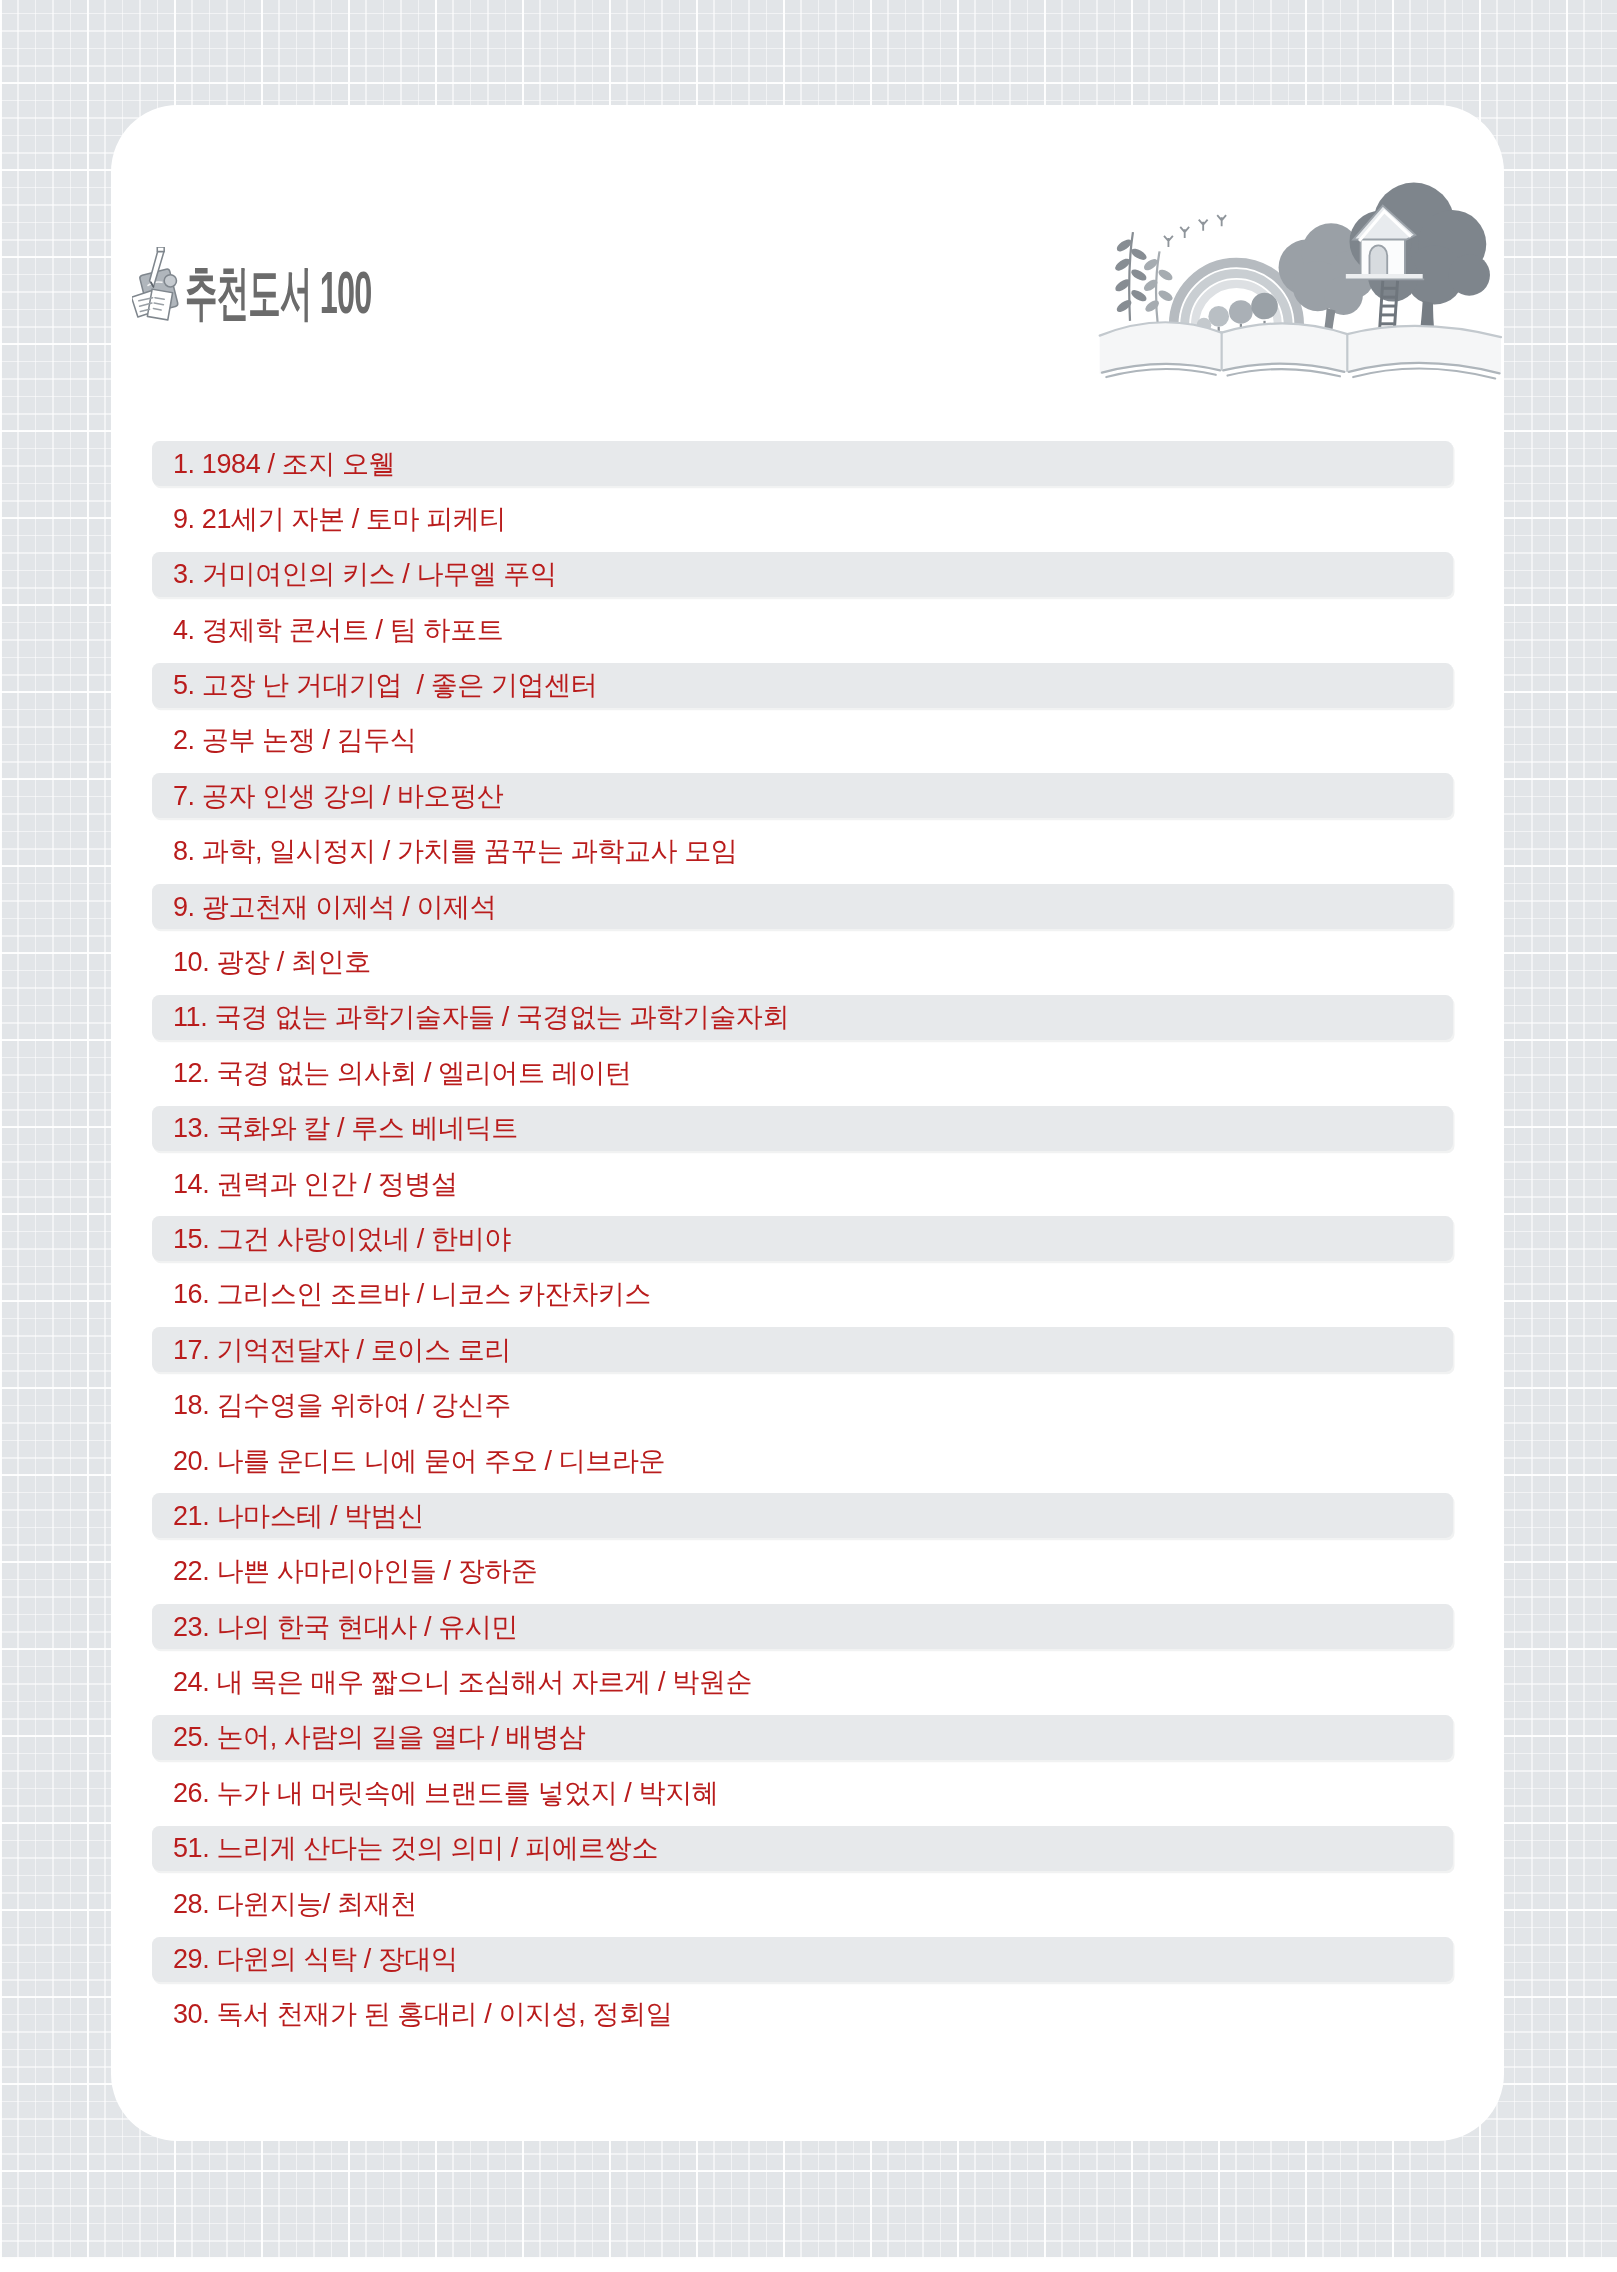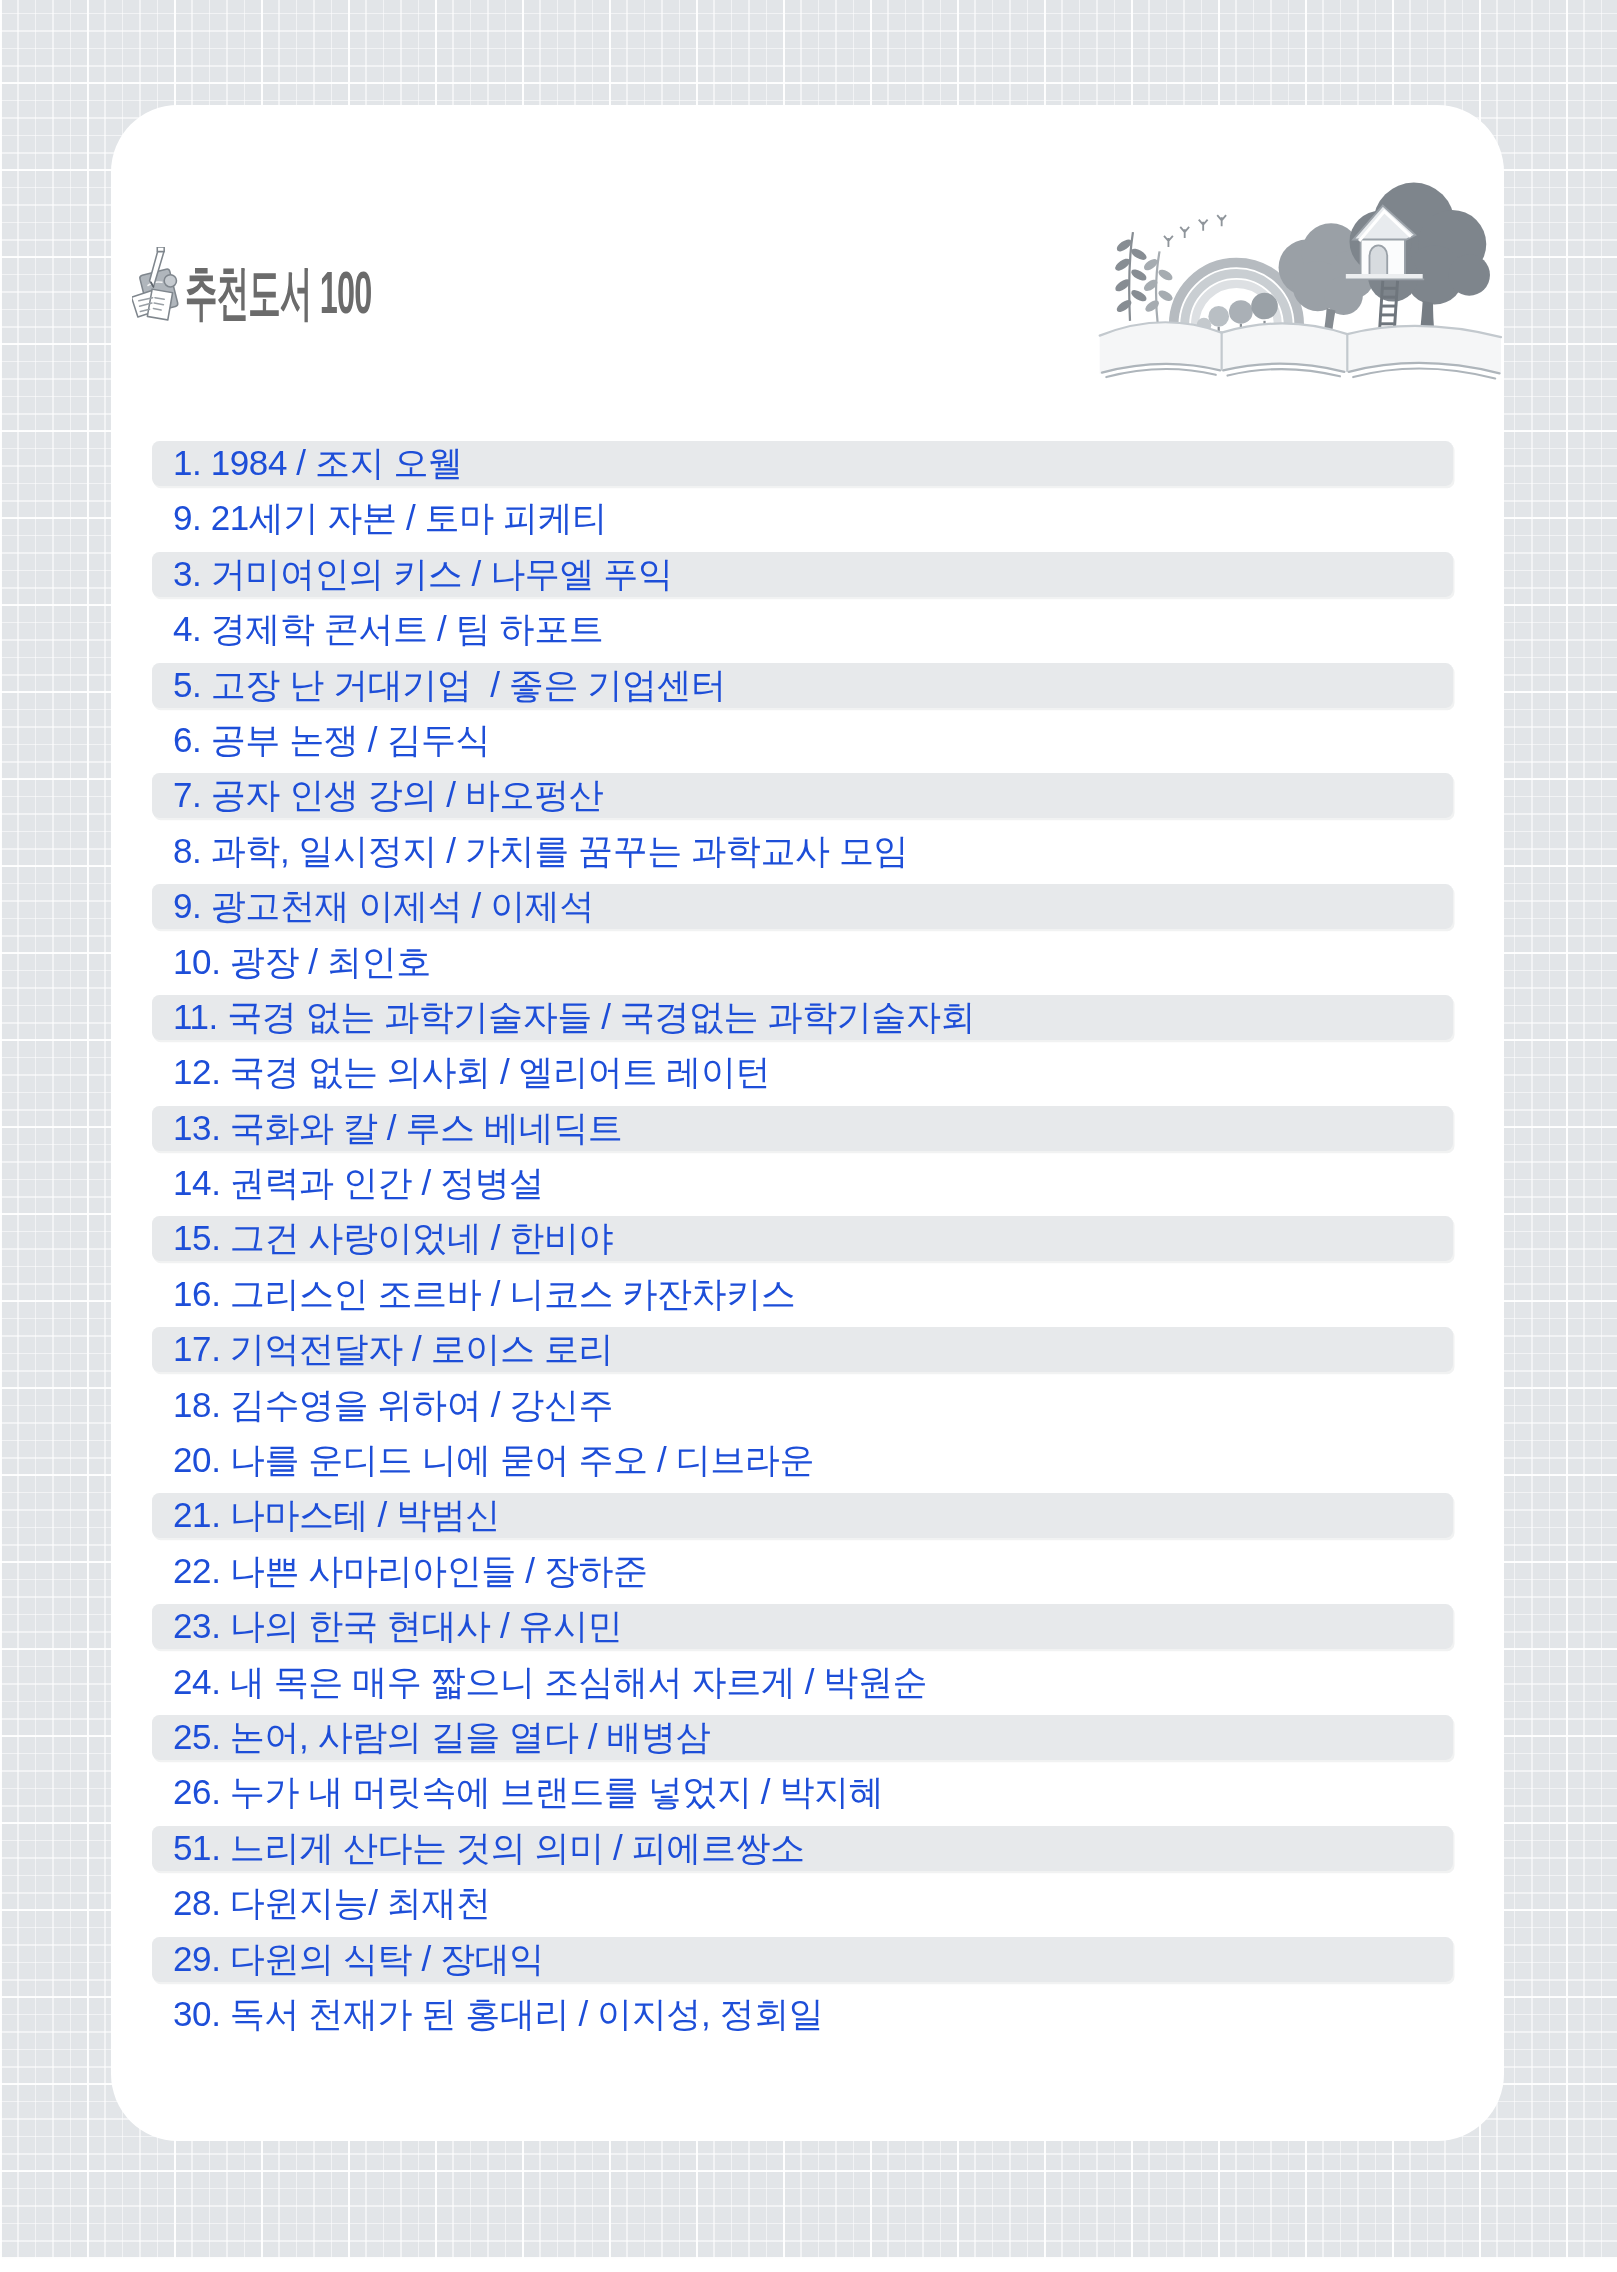--- a/index.html
+++ b/index.html
@@ -47,21 +47,21 @@
     margin-bottom:10.4px;
     border-radius:7.4px;
     display:flex;align-items:center;
     padding-left:21px;box-sizing:border-box;
   }
   .row.striped{
     background:#e7e9eb;
     box-shadow:1.5px 2.2px 0 rgba(120,126,132,0.10);
   }
   .row-label{
-    font-size:35px;color:#1d4ed8;
+    font-size:27px;color:#b91c1c;
     white-space:pre;
     letter-spacing:-0.4px;
   }
 </style>
 </head>
 <body>
 
 <div class="page">
   <div class="card">
 
@@ -199,21 +199,21 @@
 
   <div class="row">
     <span class="row-label">4. 경제학 콘서트 / 팀 하포트</span>
   </div>
 
   <div class="row striped">
     <span class="row-label">5. 고장 난 거대기업  / 좋은 기업센터</span>
   </div>
 
   <div class="row">
-    <span class="row-label">6. 공부 논쟁 / 김두식</span>
+    <span class="row-label">2. 공부 논쟁 / 김두식</span>
   </div>
 
   <div class="row striped">
     <span class="row-label">7. 공자 인생 강의 / 바오펑산</span>
   </div>
 
   <div class="row">
     <span class="row-label">8. 과학, 일시정지 / 가치를 꿈꾸는 과학교사 모임</span>
   </div>
 

